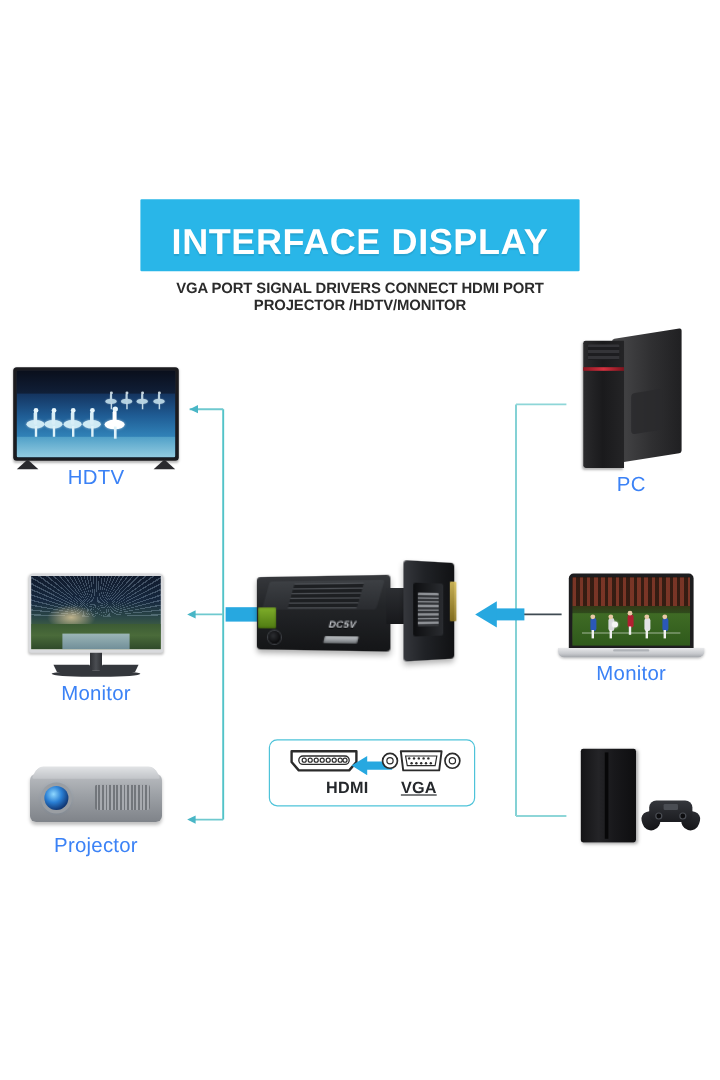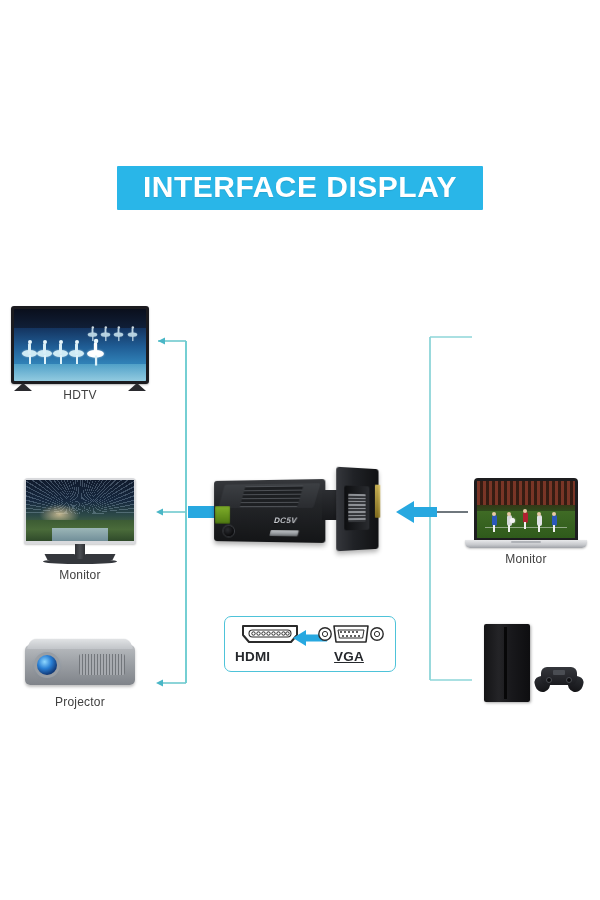--- a/index.html
+++ b/index.html
@@ -26,21 +26,21 @@
   #header-block {
     position: absolute;
     left: 0;
     top: 166px;
     width: 600px;
     text-align: center;
   }
   #title-banner {
     display: inline-block;
     background: #29b6e8;
-    padding: 5px 26px 7px 26px;
+    padding: 21px 26px 7px 26px;
     border-radius: 1px;
   }
   #title-banner .title-text {
     display: block;
     font-size: 30px;
     font-weight: bold;
     letter-spacing: 0.5px;
     color: #ffffff;
     text-shadow: 0 1px 1px rgba(0,0,0,0.10);
     line-height: 1.06;
@@ -73,22 +73,22 @@
   .node {
     position: absolute;
     text-align: center;
   }
   .node .art {
     position: relative;
     margin: 0 auto;
   }
   .node .node-label {
     display: block;
-    font-size: 12px;
-    color: #404040;
+    font-size: 17px;
+    color: #3b82f6;
     letter-spacing: 0.2px;
     margin-top: 4px;
     white-space: nowrap;
   }
 
   
   #node-hdtv { left: 0px; top: 306px; width: 160px; }
   .tv-body {
     width: 138px; height: 78px;
     margin: 0 auto;
@@ -533,41 +533,45 @@
     height: 20px;
   }
   .legend-label {
     position: absolute;
     top: 0;
     font-size: 13.5px;
     font-weight: bold;
     color: #25282c;
     letter-spacing: 0.2px;
   }
-  #legend-label-hdmi { left: 10px; width: 72px; text-align: left; }
+  #legend-label-hdmi { left: 10px; width: 72px; text-align: right; }
   #legend-label-vga  { right: 10px; width: 72px; text-align: center; text-decoration: underline; }
   .conn-hdmi-ico {
     position: absolute; left: 14px; top: 5px;
   }
   .conn-vga-ico {
     position: absolute; right: 10px; top: 4px;
   }
   .legend-arrow {
     position: absolute; left: 50%; top: 13px;
     transform: translateX(-50%);
   }
 </style>
 </head>
 <body>
 
 <div id="page">
 
   <div id="header-block">
     <div id="title-banner">
       <span class="title-text">INTERFACE DISPLAY</span>
+    </div>
+    <div id="subtitle">
+      <span class="sub-line">VGA PORT SIGNAL DRIVERS CONNECT HDMI PORT</span>
+      <span class="sub-line">PROJECTOR /HDTV/MONITOR</span>
     </div>
   </div>
 
   <svg id="wires" viewBox="0 0 600 900" width="600" height="900">
 
     <path d="M186,341 L186,683" stroke="#52c3c8" stroke-width="1.6" fill="none"></path>
 
     <path d="M186,341 L158,341" stroke="#6fc9cf" stroke-width="1.6" fill="none"></path>
     <polygon points="158,341 165,337.6 165,344.4" fill="#49b6c6"></polygon>
 
@@ -681,20 +685,32 @@
           <div class="mon-land"></div>
           <div class="mon-water"></div>
         </div>
       </div>
       <div class="mon-neck"></div>
       <div class="mon-base"></div>
     </div>
     <span class="node-label">Monitor</span>
   </div>
 
+  <div class="node" id="node-pc">
+    <div class="art">
+      <div class="pc-wrap">
+        <div class="pc-side"></div>
+        <div class="pc-vent-side"></div>
+        <div class="pc-front"></div>
+        <div class="pc-bays"></div>
+        <div class="pc-redline"></div>
+      </div>
+    </div>
+    <span class="node-label">PC</span>
+  </div>
 
   <div class="node" id="node-laptop">
     <div class="art">
       <div class="lap-lid">
         <div class="lap-screen">
           <div class="crowd"></div>
           <div class="pitch"></div>
           <div class="pitch-line"></div>
           <div class="player" style="left:14%">
               <div class="p-body" style="background:#2b58b8"></div>

